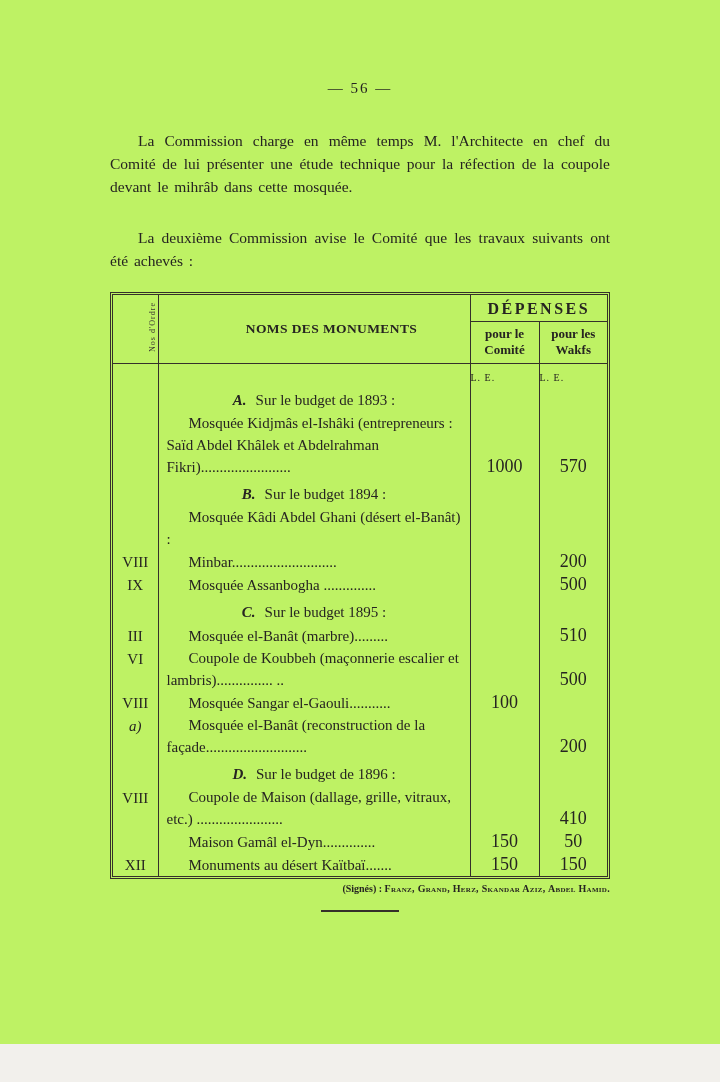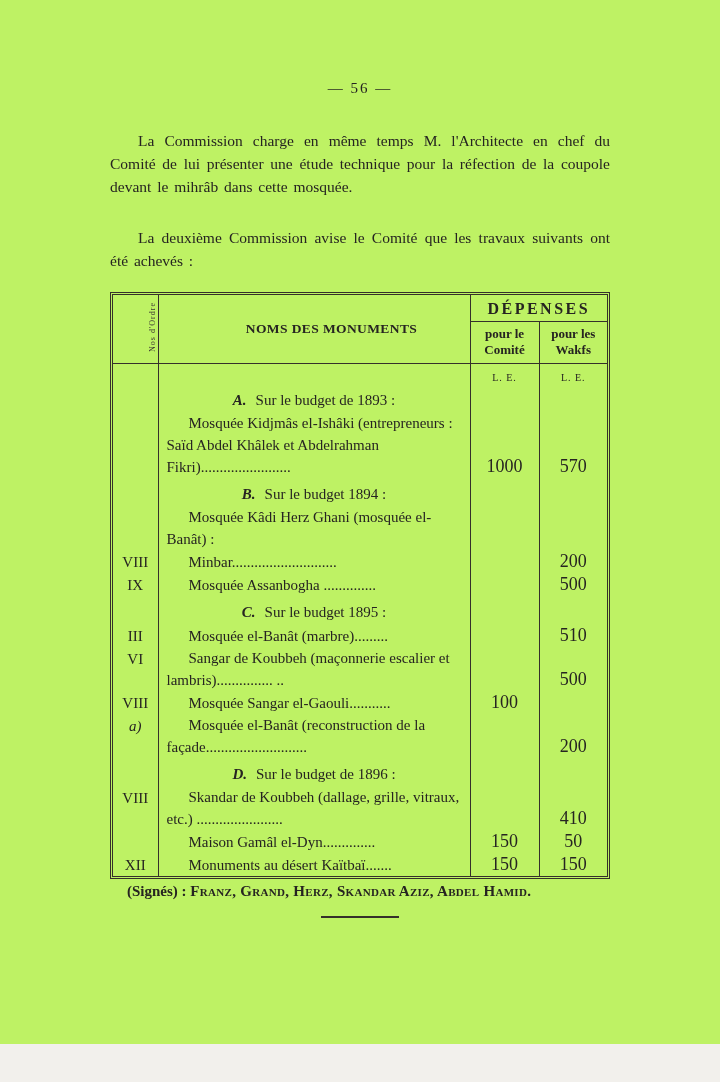--- a/index.html
+++ b/index.html
@@ -24,30 +24,30 @@
   col.c-com { width: 69px; } col.c-wak { width: 68px; }
   th, td { padding: 0; }
   .bordR { border-right: 1px solid #35302a; }
   thead th { border-bottom: 1px solid #35302a; padding-left: 35px; }
   .th-order { vertical-align: middle; text-align: center; height: 54px; }
   .rot { display: inline-block; writing-mode: vertical-rl; transform: rotate(180deg);
          font-size: 8px; letter-spacing: 1px; color: #3d3832; font-weight: normal; }
   .th-mon { font-size: 13.5px; font-weight: bold; letter-spacing: 0.4px; text-align: center; vertical-align: middle; }
   .th-dep { font-size: 16px; font-weight: bold; letter-spacing: 2.5px; padding: 5px 0 3px 0; }
   .th-sub { font-size: 13px; font-weight: bold; text-align: center; padding: 4px 1px 5px 1px; }
-  .cur td { text-align: center; font-size: 10px; letter-spacing: 1px; padding: 8px 0 1px 0; }
+  .cur td { font-size: 10px; letter-spacing: 1px; padding: 8px 0 1px 0; }
   td.c1 { text-align: center; vertical-align: top; font-size: 15px; line-height: 22px; padding-top: 1px; }
   td.c2 { padding: 0 5px 0 8px; font-size: 15px; }
   td.c3, td.c4 { text-align: center; vertical-align: bottom; font-size: 18px; line-height: 22px; padding-bottom: 1px; }
   .entry { display: block; text-indent: 22px; line-height: 22px; }
   tr.sec td.c2 { text-align: center; padding: 8px 0 3px 0; margin-top: 32px; }
   .sec-letter { font-style: italic; font-weight: bold; margin-right: 9px; }
   td.c1.it { font-style: italic; }
   .date-line { font-size: 12px; margin: 7px 0 0 44px; }
-  .sig-line { font-size: 15px; margin: 4px 0 8px 17px; }
+  .sig-line { font-size: 10px; margin: 4px 0 8px 17px; text-align: right; }
   .sig-label { font-weight: bold; }
   .sig-names { font-variant: small-caps; font-weight: bold; letter-spacing: 0.3px; }
   .end-rule { width: 78px; border-top: 2px solid #35302a; margin: 16px auto 0 auto; }
 </style>
 </head>
 <body>
 
 <div class="page">
 
   <div class="page-number">— 56 —</div>
@@ -103,21 +103,21 @@
         <tr class="sec">
           <td class="c1 bordR"></td>
           <td class="c2 bordR"><span class="sec-letter">B.</span><span>Sur le budget 1894 :</span></td>
           <td class="c3 bordR"></td>
             <td class="c4"></td>
         </tr>
 
         <tr>
           <td class="c1 bordR"></td>
           <td class="c2 bordR">
-              <span class="entry">Mosquée Kâdi Herz Ghani (mosquée el-Banât) :</span>
+              <span class="entry">Mosquée Kâdi Abdel Ghani (désert el-Banât) :</span>
             </td>
           <td class="c3 bordR"></td>
           <td class="c4"></td>
         </tr>
 
         <tr>
           <td class="c1 bordR">VIII</td>
           <td class="c2 bordR">
               <span class="entry">Minbar............................</span>
             </td>
@@ -146,21 +146,21 @@
           <td class="c2 bordR">
               <span class="entry">Mosquée el-Banât (marbre).........</span>
             </td>
           <td class="c3 bordR"></td>
           <td class="c4">510</td>
         </tr>
 
         <tr>
           <td class="c1 bordR">VI</td>
           <td class="c2 bordR">
-              <span class="entry">Sangar de Koubbeh (maçonnerie escalier et lambris)............... ..</span>
+              <span class="entry">Coupole de Koubbeh (maçonnerie escalier et lambris)............... ..</span>
             </td>
           <td class="c3 bordR"></td>
           <td class="c4">500</td>
         </tr>
 
         <tr>
           <td class="c1 bordR">VIII</td>
           <td class="c2 bordR">
               <span class="entry">Mosquée Sangar el-Gaouli...........</span>
             </td>
@@ -180,21 +180,21 @@
         <tr class="sec">
           <td class="c1 bordR"></td>
           <td class="c2 bordR"><span class="sec-letter">D.</span><span>Sur le budget de 1896 :</span></td>
           <td class="c3 bordR"></td>
             <td class="c4"></td>
         </tr>
 
         <tr>
           <td class="c1 bordR">VIII</td>
           <td class="c2 bordR">
-              <span class="entry">Skandar de Koubbeh (dallage, grille, vitraux, etc.) .......................</span>
+              <span class="entry">Coupole de Maison (dallage, grille, vitraux, etc.) .......................</span>
             </td>
           <td class="c3 bordR"></td>
           <td class="c4">410</td>
         </tr>
 
         <tr>
           <td class="c1 bordR"></td>
           <td class="c2 bordR">
               <span class="entry">Maison Gamâl el-Dyn..............</span>
             </td>

